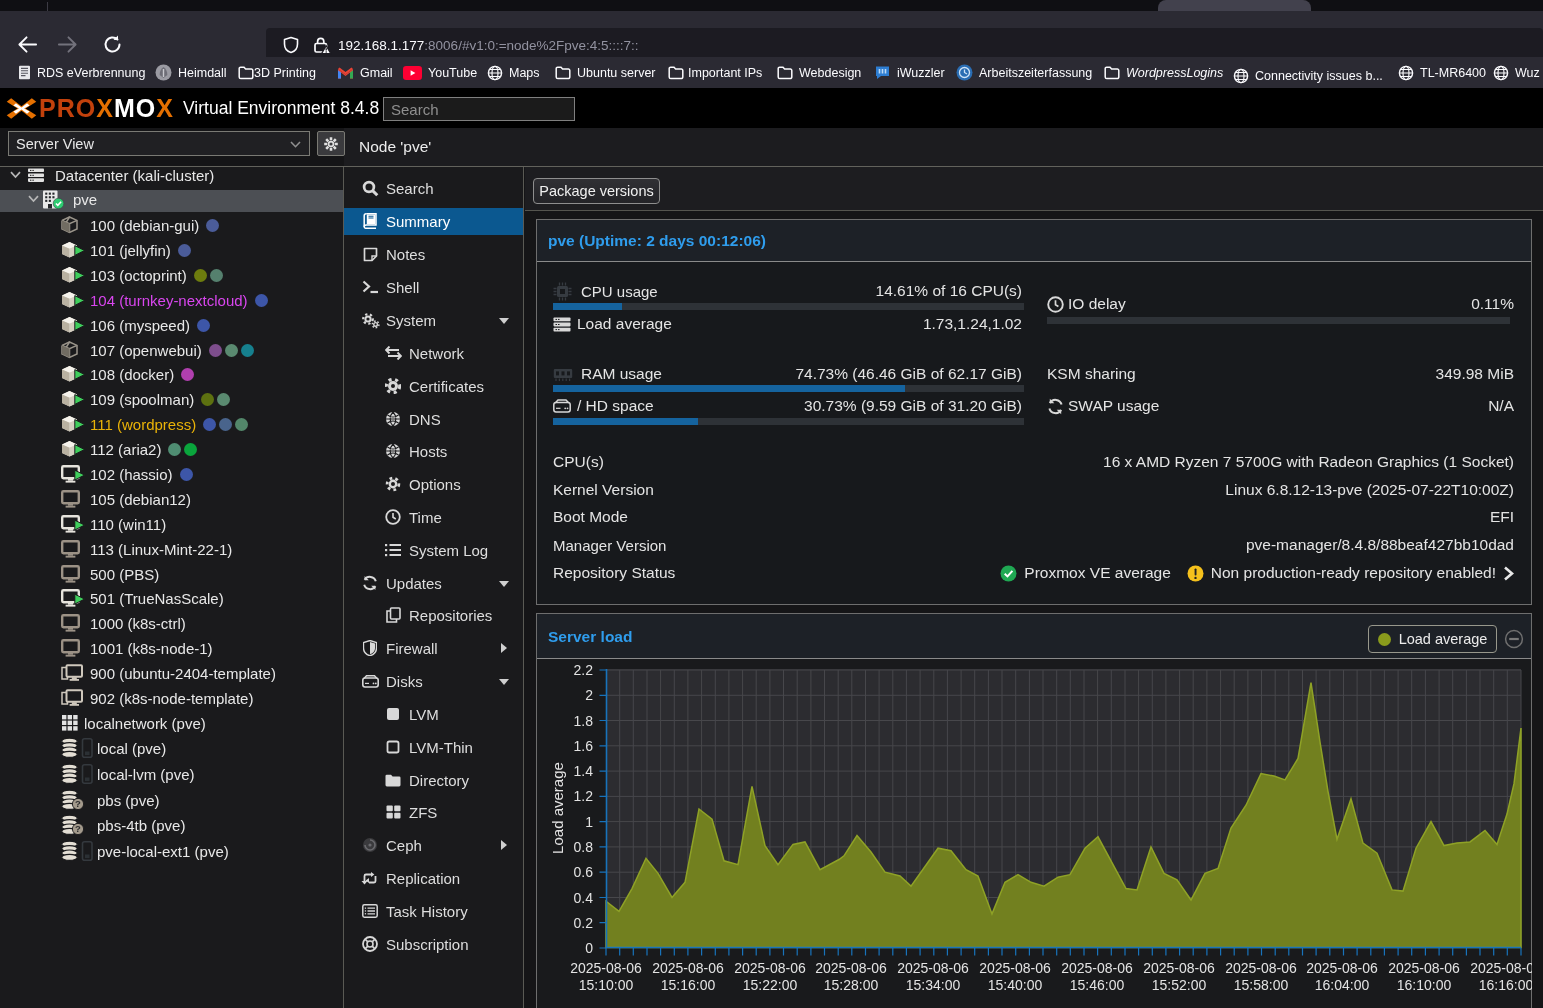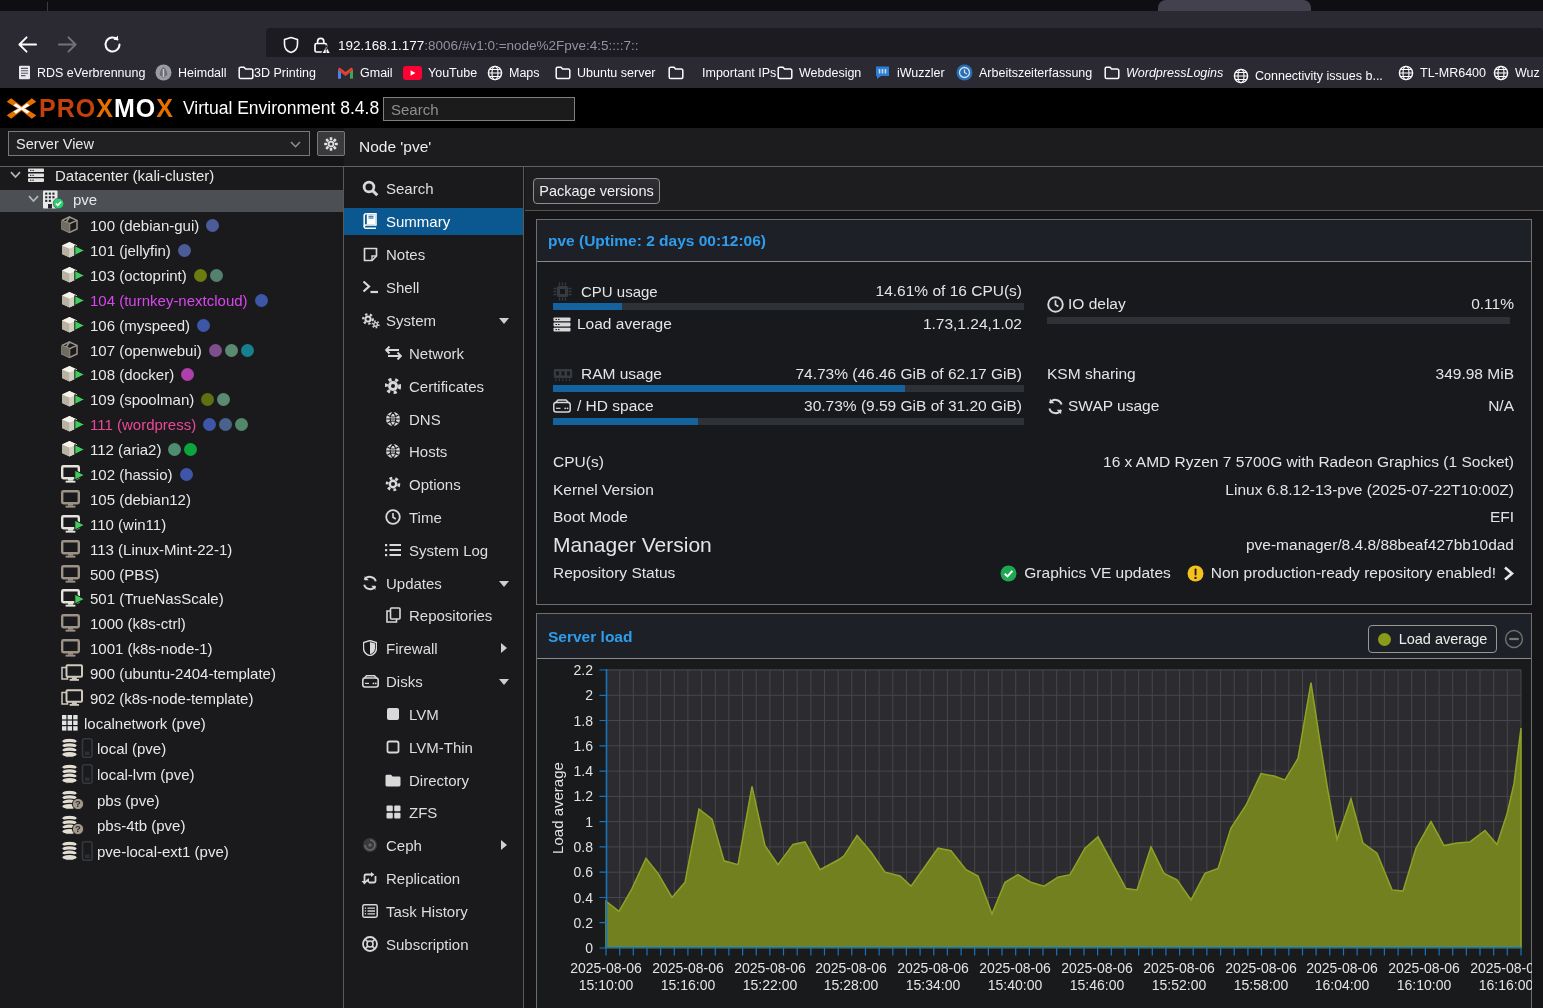--- a/index.html
+++ b/index.html
@@ -101,21 +101,21 @@
       <span style="color:#fbfbfe;font-size:12.5px;white-space:nowrap;">Maps</span>
     </div>
     <div class="abs row" style="left:555px;top:0;height:31px;gap:6px;">
       <span style="display:flex;">
         <svg width="16" height="14" viewBox="0 0 16 14">
           <path d="M1.2 2.6 a1.4 1.4 0 0 1 1.4-1.4 H6 l1.6 1.8 h5.8 a1.4 1.4 0 0 1 1.4 1.4 V11 a1.6 1.6 0 0 1 -1.6 1.6 H2.8 A1.6 1.6 0 0 1 1.2 11 Z" stroke="#fbfbfe" stroke-width="1.5" fill="none"></path>
         </svg>
       </span>
       <span style="color:#fbfbfe;font-size:12.5px;white-space:nowrap;">Ubuntu server</span>
     </div>
-    <div class="abs row" style="left:668px;top:0;height:31px;gap:18px;">
+    <div class="abs row" style="left:668px;top:0;height:31px;gap:4px;">
       <span style="display:flex;">
         <svg width="16" height="14" viewBox="0 0 16 14">
           <path d="M1.2 2.6 a1.4 1.4 0 0 1 1.4-1.4 H6 l1.6 1.8 h5.8 a1.4 1.4 0 0 1 1.4 1.4 V11 a1.6 1.6 0 0 1 -1.6 1.6 H2.8 A1.6 1.6 0 0 1 1.2 11 Z" stroke="#fbfbfe" stroke-width="1.5" fill="none"></path>
         </svg>
       </span>
       <span style="color:#fbfbfe;font-size:12.5px;white-space:nowrap;">Important IPs</span>
     </div>
     <div class="abs row" style="left:777px;top:0;height:31px;gap:6px;">
       <span style="display:flex;">
         <svg width="16" height="14" viewBox="0 0 16 14">
@@ -359,21 +359,21 @@
       <span style="flex:none;width:13px;height:13px;border-radius:50%;background:#5a8a70;margin-left:3px;"></span>
     </div>
     <div class="abs" style="left:61px;top:246px;height:22px;display:flex;align-items:center;">
       <svg width="25" height="19" viewBox="0 0 25 19" style="flex:none;">
         <path d="M8.5 1 L16 4.4 V13 L8.5 16.4 L1 13 V4.4 Z" fill="#ddd7cb"></path>
         <path d="M8.5 1 L16 4.4 L8.5 7.8 L1 4.4 Z" fill="#f6f3ec"></path>
         <path d="M1 4.4 L8.5 7.8 V16.4 L1 13 Z" fill="#b9b1a1"></path>
         <path d="M8.5 7.8 L16 4.4 V13 L8.5 16.4 Z" fill="#d4cec0"></path>
         <path d="M13.8 4.6 L23.6 9.5 L13.8 14.4 Z" fill="#3fce5c" stroke="#1a1a1c" stroke-width="1"></path>
       </svg>
-      <span style="color:#ec4899;font-size:15px;white-space:nowrap;margin-left:4px;">111 (wordpress)</span>
+      <span style="color:#eab308;font-size:15px;white-space:nowrap;margin-left:4px;">111 (wordpress)</span>
       <span style="width:4px;"></span>
       <span style="flex:none;width:13px;height:13px;border-radius:50%;background:#3d56a8;margin-left:3px;"></span>
       <span style="flex:none;width:13px;height:13px;border-radius:50%;background:#49648c;margin-left:3px;"></span>
       <span style="flex:none;width:13px;height:13px;border-radius:50%;background:#53876a;margin-left:3px;"></span>
     </div>
     <div class="abs" style="left:61px;top:271px;height:22px;display:flex;align-items:center;">
       <svg width="25" height="19" viewBox="0 0 25 19" style="flex:none;">
         <path d="M8.5 1 L16 4.4 V13 L8.5 16.4 L1 13 V4.4 Z" fill="#ddd7cb"></path>
         <path d="M8.5 1 L16 4.4 L8.5 7.8 L1 4.4 Z" fill="#f6f3ec"></path>
         <path d="M1 4.4 L8.5 7.8 V16.4 L1 13 Z" fill="#b9b1a1"></path>
@@ -906,29 +906,29 @@
         </svg>
       </div>
       <div class="abs row" style="left:531px;top:176px;height:20px;color:#e4e4e4;font-size:15.5px;white-space:nowrap;">SWAP usage</div>
       <div class="abs row" style="right:17px;top:176px;height:20px;color:#e4e4e4;font-size:15.5px;white-space:nowrap;">N/A</div>
       <div class="abs row" style="left:16px;top:232px;height:20px;color:#e4e4e4;font-size:15.5px;white-space:nowrap;">CPU(s)</div>
       <div class="abs row" style="right:17px;top:232px;height:20px;color:#e4e4e4;font-size:15.5px;white-space:nowrap;">16 x AMD Ryzen 7 5700G with Radeon Graphics (1 Socket)</div>
       <div class="abs row" style="left:16px;top:260px;height:20px;color:#e4e4e4;font-size:15.5px;white-space:nowrap;">Kernel Version</div>
       <div class="abs row" style="right:17px;top:260px;height:20px;color:#e4e4e4;font-size:15.5px;white-space:nowrap;">Linux 6.8.12-13-pve (2025-07-22T10:00Z)</div>
       <div class="abs row" style="left:16px;top:287px;height:20px;color:#e4e4e4;font-size:15.5px;white-space:nowrap;">Boot Mode</div>
       <div class="abs row" style="right:17px;top:287px;height:20px;color:#e4e4e4;font-size:15.5px;white-space:nowrap;">EFI</div>
-      <div class="abs row" style="left:16px;top:315px;height:20px;color:#e4e4e4;font-size:21px;white-space:nowrap;">Manager Version</div>
+      <div class="abs row" style="left:16px;top:315px;height:20px;color:#e4e4e4;font-size:15px;white-space:nowrap;">Manager Version</div>
       <div class="abs row" style="right:17px;top:315px;height:20px;color:#e4e4e4;font-size:15.5px;white-space:nowrap;">pve-manager/8.4.8/88beaf427bb10dad</div>
       <div class="abs row" style="left:16px;top:343px;height:20px;color:#e4e4e4;font-size:15.5px;white-space:nowrap;">Repository Status</div>
       <div class="abs row" style="right:17px;top:343px;height:20px;gap:7px;color:#e4e4e4;font-size:15.5px;white-space:nowrap;">
         <svg width="17" height="17" viewBox="0 0 17 17" style="flex:none;">
           <circle cx="8.5" cy="8.5" r="8" fill="#1fa853"></circle>
           <path d="M4.7 8.7 L7.5 11.4 L12.4 5.9" stroke="#fff" stroke-width="2" fill="none"></path>
         </svg>
-        <span>Graphics VE updates</span>
+        <span>Proxmox VE average</span>
         <span style="width:2px;"></span>
         <svg width="17" height="17" viewBox="0 0 17 17" style="flex:none;">
           <circle cx="8.5" cy="8.5" r="8" fill="#f5c11c"></circle>
           <rect x="7.6" y="3.4" width="1.9" height="7" rx="0.9" fill="#222"></rect>
           <circle cx="8.5" cy="12.9" r="1.2" fill="#222"></circle>
         </svg>
         <span>Non production-ready repository enabled!</span>
         <svg width="11" height="15" viewBox="0 0 11 15" style="flex:none;">
           <path d="M2 1.5 L9 7.5 L2 13.5" stroke="#e8e8e8" stroke-width="2.6" fill="none"></path>
         </svg>

